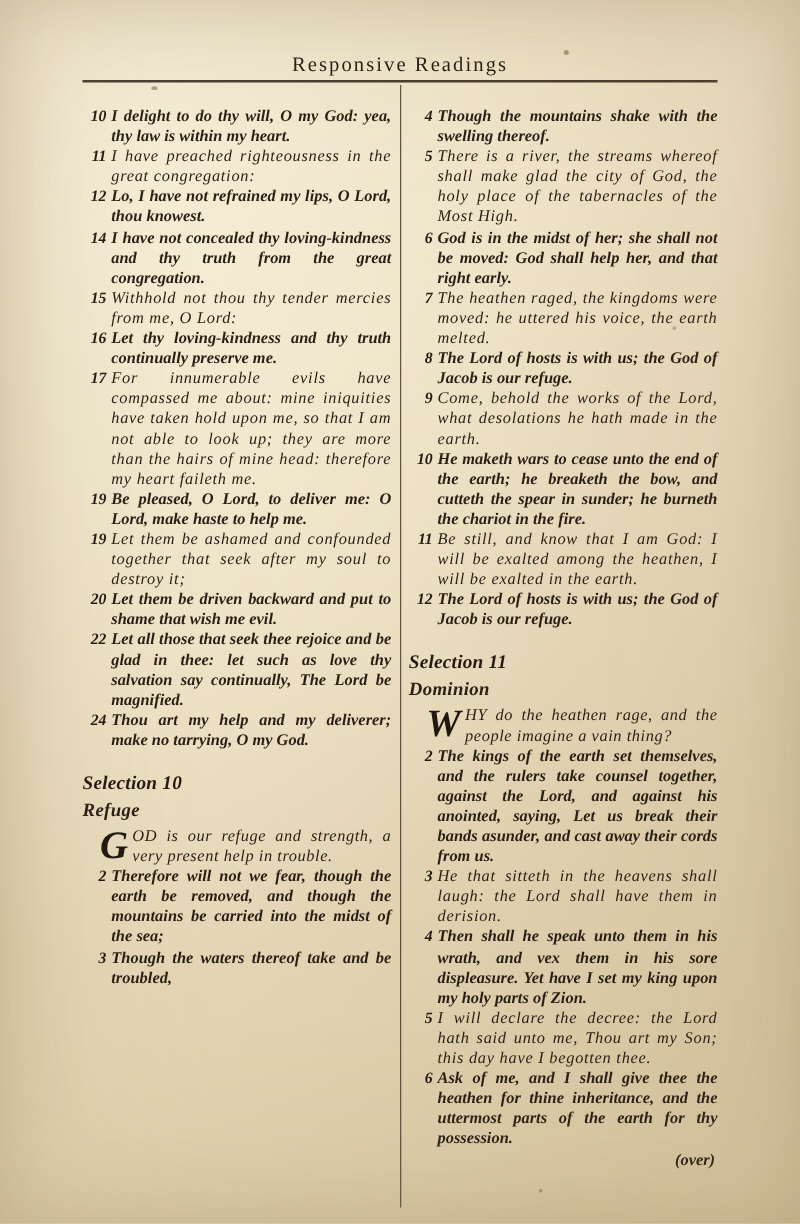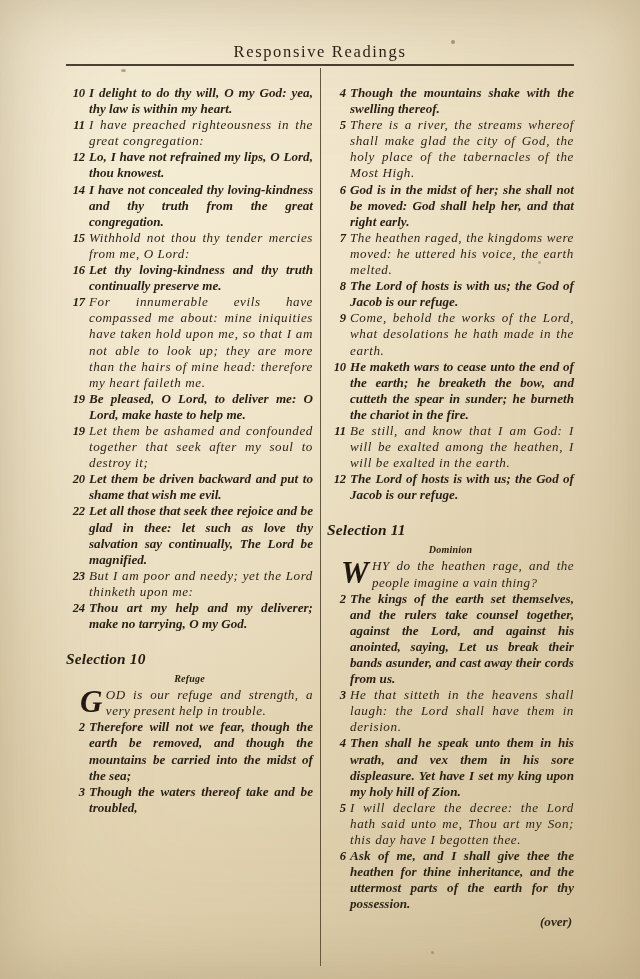--- a/index.html
+++ b/index.html
@@ -99,23 +99,23 @@
   
   .sel-head{
     text-align:left;
     font-weight:700;
     font-size:15.4px;
     letter-spacing:.012em;
     margin:18px 0 0 0;
     color:#231b11;
   }
   .sel-sub{
-    text-align:center;
-    font-weight:700;
-    font-size:10px;
+    text-align:left;
+    font-weight:700;
+    font-size:15px;
     letter-spacing:.02em;
     margin:5px 0 3px 0;
     color:#2a2115;
   }
 
   
   .dropverse{
     font-size:13.1px;
     line-height:16.1px;
     text-align:justify;
@@ -204,24 +204,20 @@
             <span class="vtext">Let them be ashamed and confounded together that seek after my soul to destroy it;</span>
           </div>
           <div class="verse v-bold">
             <span class="vnum">20</span>
             <span class="vtext">Let them be driven backward and put to shame that wish me evil.</span>
           </div>
           <div class="verse v-bold">
             <span class="vnum">22</span>
             <span class="vtext">Let all those that seek thee rejoice and be glad in thee: let such as love thy salvation say continually, The Lord be magnified.</span>
           </div>
-          <div class="verse v-light">
-            <span class="vnum">23</span>
-            <span class="vtext">But I am poor and needy; yet the Lord thinketh upon me:</span>
-          </div>
           <div class="verse v-bold">
             <span class="vnum">24</span>
             <span class="vtext">Thou art my help and my deliverer; make no tarrying, O my God.</span>
           </div>
         </div>
 
       <div class="sel-head">Selection 10</div>
       <div class="sel-sub">Refuge</div>
 
       <div class="dropverse">
@@ -293,21 +289,21 @@
           <div class="verse v-bold">
             <span class="vnum">2</span>
             <span class="vtext">The kings of the earth set themselves, and the rulers take counsel together, against the Lord, and against his anointed, saying, Let us break their bands asunder, and cast away their cords from us.</span>
           </div>
           <div class="verse v-light">
             <span class="vnum">3</span>
             <span class="vtext">He that sitteth in the heavens shall laugh: the Lord shall have them in derision.</span>
           </div>
           <div class="verse v-bold">
             <span class="vnum">4</span>
-            <span class="vtext">Then shall he speak unto them in his wrath, and vex them in his sore displeasure. Yet have I set my king upon my holy hill of Zion.</span>
+            <span class="vtext">Then shall he speak unto them in his wrath, and vex them in his sore displeasure. Yet have I set my king upon my holy parts of Zion.</span>
           </div>
           <div class="verse v-light">
             <span class="vnum">5</span>
             <span class="vtext">I will declare the decree: the Lord hath said unto me, Thou art my Son; this day have I begotten thee.</span>
           </div>
           <div class="verse v-bold">
             <span class="vnum">6</span>
             <span class="vtext">Ask of me, and I shall give thee the heathen for thine inheritance, and the uttermost parts of the earth for thy possession.</span>
           </div>
         </div>

